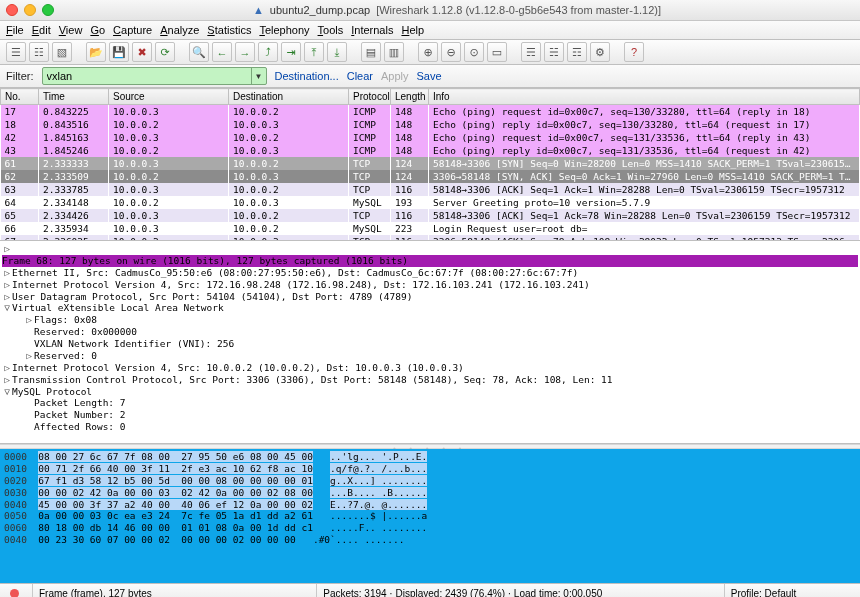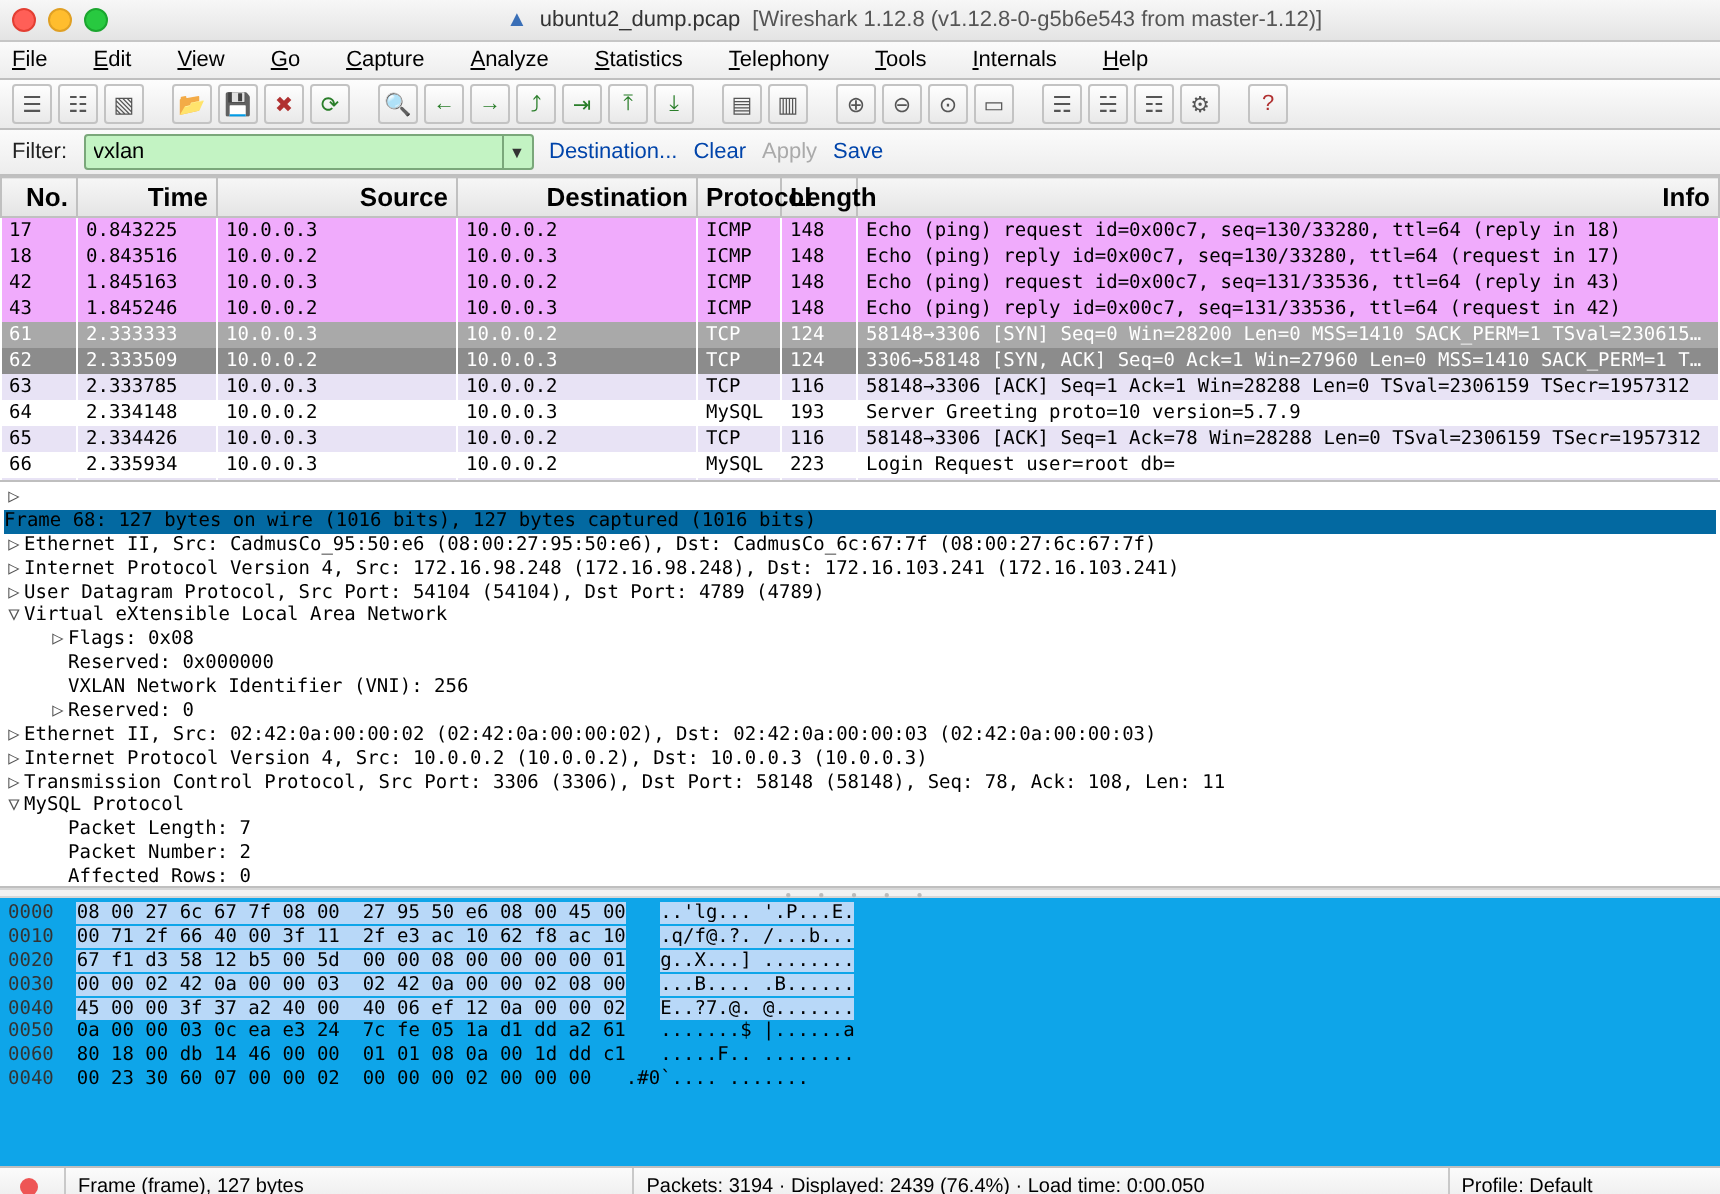--- a/index.html
+++ b/index.html
@@ -3,46 +3,46 @@
 <meta charset="utf-8">
 <style>
   html,body{margin:0;padding:0;font-family:"Lucida Grande","Segoe UI",Arial,sans-serif;font-size:10px;color:#000;background:#fff;width:860px;height:597px;overflow:hidden}
   .titlebar{height:20px;background:linear-gradient(#f7f7f7,#e4e4e4);border-bottom:1px solid #c6c6c6;display:flex;align-items:center;padding:0 6px;gap:6px}
   .traffic{display:flex;gap:6px}
   .traffic span{width:10px;height:10px;border-radius:50%;display:inline-block}
   .t-red{background:#ff5f57;border:1px solid #e33e32}
   .t-yel{background:#ffbd2e;border:1px solid #e0a024}
   .t-grn{background:#28c940;border:1px solid #1ba62f}
   .title{flex:1;text-align:center;font-size:11px;color:#333;display:flex;justify-content:center;gap:6px;align-items:center}
-  .menubar{height:18px;background:linear-gradient(#fbfbfb,#ededed);border-bottom:1px solid #bfbfbf;display:flex;align-items:center;padding:0 6px;gap:23px;font-size:11px}
+  .menubar{height:18px;background:linear-gradient(#fbfbfb,#ededed);border-bottom:1px solid #bfbfbf;display:flex;align-items:center;padding:0 6px;gap:8px;font-size:11px}
   .menubar span u{text-decoration:underline}
   .toolbar{height:24px;background:linear-gradient(#fdfdfd,#eaeaea);border-bottom:1px solid #bfbfbf;display:flex;align-items:center;padding:0 6px;gap:3px}
   .tb-btn{width:18px;height:18px;border:1px solid #c3c3c3;border-radius:2px;background:linear-gradient(#fefefe,#e9e9e9);display:flex;align-items:center;justify-content:center;color:#555;font-size:11px}
   .tb-sep{width:8px}
   .tb-btn.green{color:#2a7e2a}.tb-btn.blue{color:#2a5fa8}.tb-btn.gold{color:#b58d00}.tb-btn.red{color:#b03030}
   .filterbar{height:22px;background:linear-gradient(#fbfbfb,#ededed);border-bottom:1px solid #bfbfbf;display:flex;align-items:center;padding:0 6px;gap:8px;font-size:11px}
   .filterbar .lbl{color:#222}
   .filterbox{display:flex;align-items:center;border:1px solid #7aa77a;border-radius:2px;background:#c3f3c3;height:16px;overflow:hidden}
   .filterbox input{border:none;background:transparent;height:14px;width:200px;padding:0 4px;font-size:11px;outline:none}
   .filterbox .dd{width:14px;height:16px;border-left:1px solid #7aa77a;display:flex;align-items:center;justify-content:center;font-size:8px;color:#333}
   .filterbar .link{color:#0044aa}
   .filterbar .dim{color:#aaa}
   table.packets{border-collapse:collapse;width:100%;table-layout:fixed;font-family:Menlo,Consolas,monospace;font-size:9.5px}
-  table.packets th{background:linear-gradient(#f6f6f6,#e4e4e4);border:1px solid #c0c0c0;text-align:right;padding:2px 4px;font-weight:bold;font-family:"Lucida Grande",Arial,sans-serif;font-size:13px}
+  table.packets th{background:linear-gradient(#f6f6f6,#e4e4e4);border:1px solid #c0c0c0;text-align:left;padding:2px 4px;font-weight:normal;font-family:"Lucida Grande",Arial,sans-serif;font-size:10px}
   table.packets td{padding:1px 4px;white-space:nowrap;overflow:hidden;text-overflow:ellipsis;border-right:1px solid transparent}
   tr.pink td{background:#f0abfc}
   tr.purple td{background:#e8e3f5}
   tr.gray td{background:#a9a9a9;color:#fff}
   tr.darkgray td{background:#8c8c8c;color:#fff}
   tr.white td{background:#fff}
   .panes{display:flex;flex-direction:column;height:calc(597px - 20px - 18px - 24px - 22px - 18px)}
   .pane-packets{height:152px;overflow:hidden;border-bottom:1px solid #bfbfbf}
   .pane-details{height:198px;overflow:hidden;border-bottom:1px solid #bfbfbf;font-family:Menlo,Consolas,monospace;font-size:9.5px;padding:2px 2px;background:#fff;line-height:1.25}
   .tri{display:inline-block;width:10px;text-align:center;color:#555}
-  .sel-line{background:#0369a1;display:inline-block;width:100%}
+  .sel-line{background:#a21caf;display:inline-block;width:100%}
   .pane-hex{flex:1;overflow:hidden;font-family:Menlo,Consolas,monospace;font-size:9.5px;padding:2px 4px;background:#0ea5e9;line-height:1.25}
   .hexrow{white-space:pre}
   .hexoff{color:#333}
   .hexsel{background:#b8d8f8}
   .splitter{height:3px;background:#f2f2f2;border-top:1px solid #d7d7d7;border-bottom:1px solid #d7d7d7;text-align:center;color:#bbb;font-size:5px;letter-spacing:6px}
   .statusbar{height:18px;background:linear-gradient(#fbfbfb,#ececec);border-top:1px solid #bfbfbf;display:flex;align-items:center;font-size:10px}
   .statusbar .cell{border-right:1px solid #c9c9c9;padding:0 6px;height:100%;display:flex;align-items:center}
   .statusbar .led{width:9px;height:9px;border-radius:50%;margin-right:4px}
 </style>
 </head>
@@ -254,21 +254,20 @@
     <div><span class="tri">▷</span><span>Ethernet II, Src: CadmusCo_95:50:e6 (08:00:27:95:50:e6), Dst: CadmusCo_6c:67:7f (08:00:27:6c:67:7f)</span></div>
     <div><span class="tri">▷</span><span>Internet Protocol Version 4, Src: 172.16.98.248 (172.16.98.248), Dst: 172.16.103.241 (172.16.103.241)</span></div>
     <div><span class="tri">▷</span><span>User Datagram Protocol, Src Port: 54104 (54104), Dst Port: 4789 (4789)</span></div>
     <div><span class="tri">▽</span><span>Virtual eXtensible Local Area Network</span></div>
     <div id="vxlan-children" style="padding-left:22px">
         <div><span class="tri">▷</span><span>Flags: 0x08</span></div>
         <div><span class="tri">&nbsp;</span><span>Reserved: 0x000000</span></div>
         <div><span class="tri">&nbsp;</span><span>VXLAN Network Identifier (VNI): 256</span></div>
         <div><span class="tri">▷</span><span>Reserved: 0</span></div>
       </div>
-    <div><span class="tri">▷</span><span>Ethernet II, Src: 02:42:0a:00:00:02 (02:42:0a:00:00:02), Dst: 02:42:0a:00:00:03 (02:42:0a:00:00:03)</span></div>
     <div><span class="tri">▷</span><span>Internet Protocol Version 4, Src: 10.0.0.2 (10.0.0.2), Dst: 10.0.0.3 (10.0.0.3)</span></div>
     <div><span class="tri">▷</span><span>Transmission Control Protocol, Src Port: 3306 (3306), Dst Port: 58148 (58148), Seq: 78, Ack: 108, Len: 11</span></div>
     <div><span class="tri">▽</span><span>MySQL Protocol</span></div>
     <div id="mysql-children" style="padding-left:22px">
         <div><span class="tri">&nbsp;</span><span>Packet Length: 7</span></div>
         <div><span class="tri">&nbsp;</span><span>Packet Number: 2</span></div>
         <div><span class="tri">&nbsp;</span><span>Affected Rows: 0</span></div>
       </div>
   </div>
 

